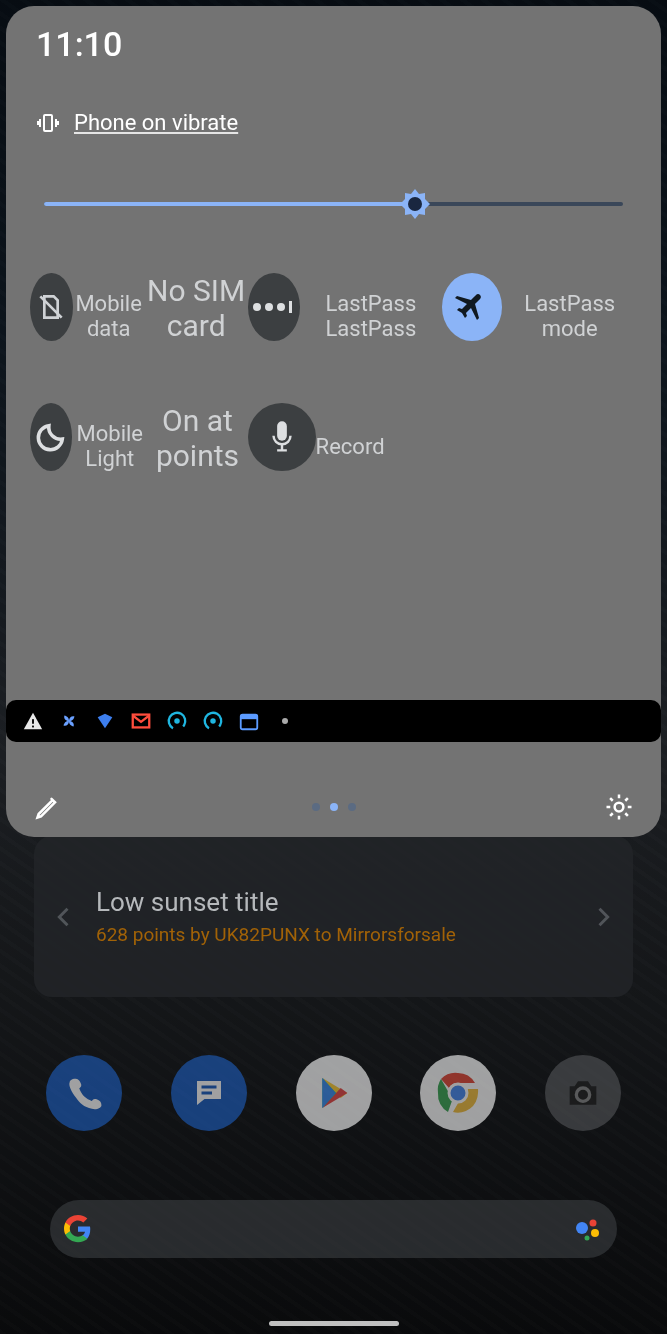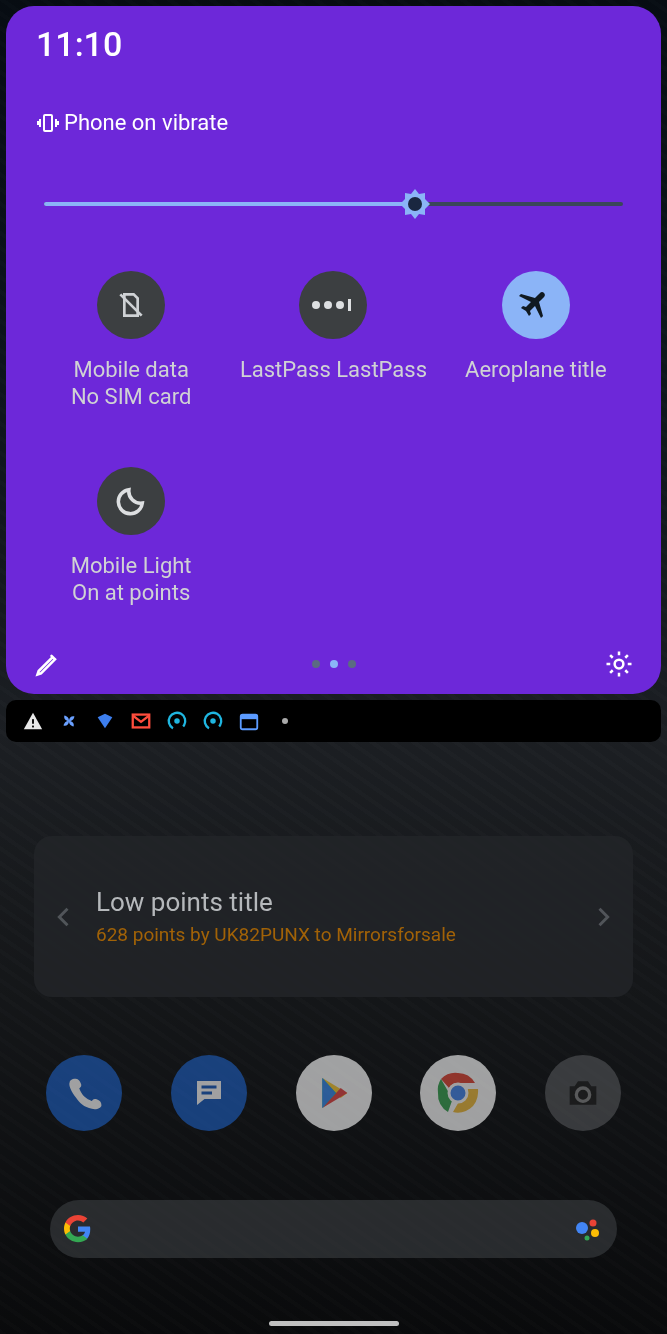--- a/index.html
+++ b/index.html
@@ -22,38 +22,39 @@
   .wallpaper::before {
     content: "";
     position: absolute;
     inset: 0;
     background:
       repeating-linear-gradient(35deg, rgba(255,255,255,0.02) 0 4px, rgba(0,0,0,0.03) 4px 12px);
   }
   .shade {
     position: absolute;
     left: 6px; right: 6px; top: 6px;
-    height: 688px;
-    background: #6d28d9;
+    height: 831px;
+    background: #737373;
     border-radius: 28px;
     z-index: 3;
     padding: 18px 24px 14px;
   }
   .clock {
     font-size: 34px;
     font-weight: 500;
     color: #fff;
     margin-left: 6px;
   }
   .notif-line {
     display: flex;
     align-items: center;
-    gap: 4px;
+    gap: 14px;
     margin-top: 46px;
     margin-left: 6px;
+    text-decoration: underline;
   }
   .notif-line svg { flex: none; }
   .notif-text { font-size: 22px; color: #fff; }
 
   .brightness {
     position: relative;
     height: 30px;
     margin: 54px 14px 0;
   }
   .b-track {
@@ -80,40 +81,40 @@
   }
 
   .tiles {
     display: grid;
     grid-template-columns: 1fr 1fr 1fr;
     gap: 58px 0;
     margin-top: 52px;
   }
   .tile {
     display: flex;
-    flex-direction: column;
+    flex-direction: row;
     align-items: center;
     text-align: center;
   }
   .tile-btn {
     width: 68px; height: 68px;
     border-radius: 50%;
     display: flex;
     align-items: center;
     justify-content: center;
   }
   .tile-off { background: #3c3f41; }
   .tile-on  { background: #8bb4f7; }
   .tile-label {
     margin-top: 18px;
     font-size: 22px;
     color: #d0d2d4;
   }
   .tile-sub {
-    font-size: 22px;
+    font-size: 30px;
     color: #d0d2d4;
     margin-top: 2px;
   }
 
   .footer-row {
     position: absolute;
     left: 24px; right: 24px; bottom: 12px;
     display: flex;
     align-items: center;
     justify-content: space-between;
@@ -257,34 +258,44 @@
       </div>
       <div class="tile-label">LastPass LastPass</div>
     </div>
 
     <div class="tile">
       <div class="tile-btn tile-on">
         <svg width="34" height="34" viewBox="0 0 24 24">
           <path d="M21 14l-9-5V4c0-1-.7-2-2-2s-2 1-2 2v5l-9 5v2l9-3v5l-2 1v2l4-1 4 1v-2l-2-1v-5l9 3z" transform="rotate(45 12 12)" fill="#101921"></path>
         </svg>
       </div>
-      <div class="tile-label">Aeroplane title</div>
+      <div class="tile-label">LastPass mode</div>
     </div>
 
     <div class="tile">
       <div class="tile-btn tile-off">
         <svg width="34" height="34" viewBox="0 0 24 24">
           <path d="M20 13.5A8.5 8.5 0 0 1 10.5 4 8.5 8.5 0 1 0 20 13.5z" fill="none" stroke="#dddfe1" stroke-width="2.5"></path>
         </svg>
       </div>
       <div class="tile-label">Mobile Light</div>
       <div class="tile-sub">On at points</div>
     </div>
 
 
+    <div class="tile">
+      <div class="tile-btn tile-off">
+        <svg width="26" height="34" viewBox="0 0 20 28">
+          <rect x="6" y="1" width="8" height="16" rx="4" fill="#dddfe1"></rect>
+          <path d="M3 13a7 7 0 0 0 14 0" fill="none" stroke="#dddfe1" stroke-width="2"></path>
+          <path d="M10 20v5 M6 25h8" stroke="#dddfe1" stroke-width="2"></path>
+        </svg>
+      </div>
+      <div class="tile-label">Record</div>
+    </div>
 
   </div>
 
   <div class="footer-row">
     <div class="icon-btn">
       <svg width="28" height="28" viewBox="0 0 24 24">
         <path d="M3 21l3-1 12-12-2-2L4 18l-1 3z M15 5l2 2" stroke="#fff" stroke-width="2.2" fill="none" stroke-linecap="round"></path>
       </svg>
     </div>
     <div class="dots" id="pager-dots">
@@ -330,21 +341,21 @@
     <rect x="3" y="5" width="18" height="5" fill="#5c9bff"></rect>
   </svg>
   <div class="status-dot"></div>
 </div>
 
 <div class="widget">
   <svg class="chev" viewBox="0 0 24 24">
     <path d="M15 5l-7 7 7 7" stroke="#9aa0a6" stroke-width="2.5" fill="none"></path>
   </svg>
   <div class="widget-text">
-    <div class="widget-title">Low points title</div>
+    <div class="widget-title">Low sunset title</div>
     <div class="widget-sub">628 points by UK82PUNX to Mirrorsforsale</div>
   </div>
   <svg class="chev" viewBox="0 0 24 24">
     <path d="M9 5l7 7-7 7" stroke="#9aa0a6" stroke-width="2.5" fill="none"></path>
   </svg>
 </div>
 
 <div class="dock">
   <div class="dock-app app-phone">
     <svg width="38" height="38" viewBox="0 0 24 24">

